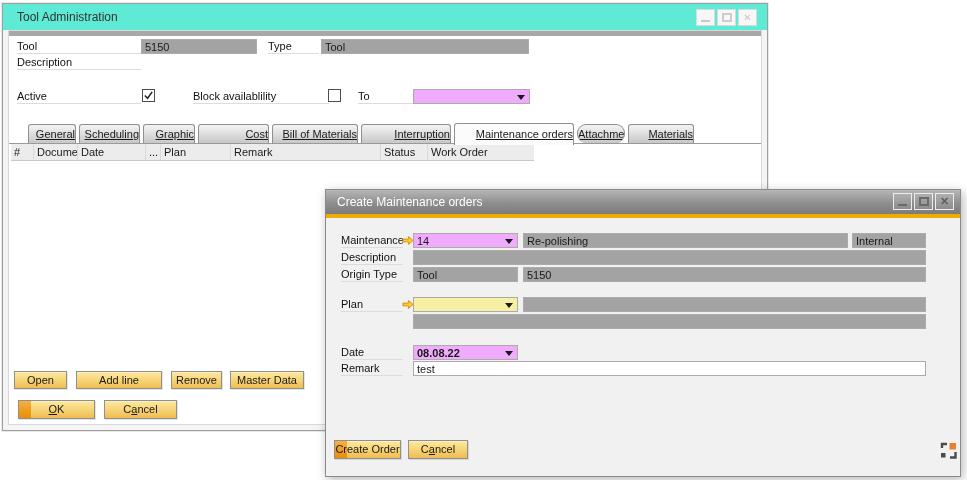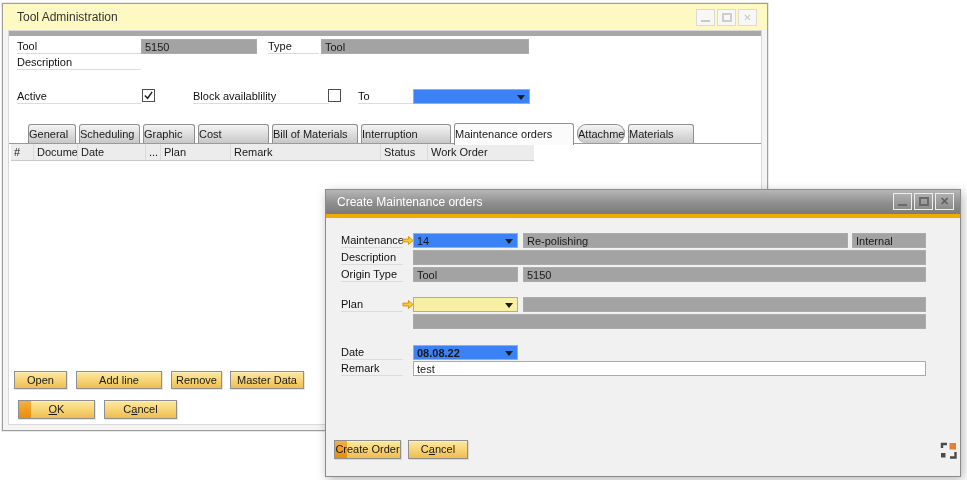--- a/index.html
+++ b/index.html
@@ -5,21 +5,21 @@
   * { margin:0; padding:0; box-sizing:border-box; }
   html,body { width:967px; height:480px; background:#fff; overflow:hidden;
     font-family:"Liberation Sans", sans-serif; font-size:11px; color:#1a1a1a; }
 
   
   .win { position:absolute; background:#F4F4F4; border:1px solid #9F9F9F; }
   .main-win { left:2px; top:3px; width:766px; height:428px; box-shadow:0 0 0 1px #E9E9E9; }
   .dlg-win  { left:325px; top:189px; width:636px; height:288px; z-index:10;
               border:1px solid #8A8A8A; box-shadow:2px 3px 10px rgba(0,0,0,.28); background:#F1F1F1; }
 
-  .main-titlebar { position:absolute; left:0; top:0; right:0; height:26px; background:#fef9c3; }
+  .main-titlebar { position:absolute; left:0; top:0; right:0; height:26px; background:#5eead4; }
   .main-title { position:absolute; left:14px; top:6px; font-size:12px; color:#333; }
   .winbtn { position:absolute; width:19px; height:17px; top:5px; border:1px solid #DADADA;
             background:#F7F7F7; color:#C6C6C6; text-align:center; line-height:15px; font-size:10px; }
   .winbtn .ln { position:absolute; left:4px; right:4px; bottom:3px; height:2px; background:#C9C9C9; }
   .winbtn .sq { position:absolute; left:4px; top:3px; width:10px; height:9px; border:2px solid #CDCDCD; }
 
   .dlg-titlebar { position:absolute; left:0; top:0; right:0; height:24px;
      background:linear-gradient(180deg,#B7B7B7 0%,#8E8E8E 55%,#7B7B7B 100%); }
   .dlg-title { position:absolute; left:11px; top:5px; font-size:12px; color:#fff; }
   .dwinbtn { position:absolute; width:19px; height:17px; top:3px; border:1px solid #EDEDED;
@@ -33,32 +33,32 @@
   .content { position:absolute; left:5px; right:5px; top:26px; bottom:5px;
              background:#fff; border:1px solid #D9D9D9; }
   .grey-bar { position:absolute; left:0; right:0; top:0; height:5px; background:#A8A8A8; }
 
   .lbl { position:absolute; height:14px; line-height:13px; border-bottom:1px solid #DCDCDC; color:#111; }
   .fld { position:absolute; height:15px; line-height:13px; padding:1px 3px; border:1px solid #ABABAB;
          background:#a3a3a3; white-space:nowrap; overflow:hidden; }
   .fld.white { background:#fff; }
   .fld.yellow { background:#F7EFA3; }
   .fld.tall { height:31px; }
-  .combo { position:absolute; height:15px; border:1px solid #ABABAB; background:#3b82f6;
+  .combo { position:absolute; height:15px; border:1px solid #ABABAB; background:#f0abfc;
            padding:1px 14px 1px 3px; line-height:12px; white-space:nowrap; overflow:hidden; }
   .combo.yellow { background:#F7EFA3; }
   .caret { position:absolute; right:4px; top:5px; width:0; height:0;
            border-left:4px solid transparent; border-right:4px solid transparent; border-top:5px solid #1a1a1a; }
   .chk { position:absolute; width:13px; height:13px; background:#fff; border:1px solid #4E4E4E; }
 
   
   .tabstrip { position:absolute; left:19px; top:91px; height:21px; display:flex; gap:3px; align-items:flex-end; z-index:2; }
   .tab { height:19px; border:1px solid #909090; border-bottom:none; border-radius:3px 3px 0 0;
-         background:linear-gradient(180deg,#F4F4F4,#C7C7C7); text-align:left; line-height:18px;
-         overflow:hidden; white-space:nowrap; }
+         background:linear-gradient(180deg,#F4F4F4,#C7C7C7); text-align:right; line-height:18px;
+         overflow:hidden; white-space:nowrap;text-decoration:underline; }
   .tab.active { height:22px; margin-bottom:-2px; background:#FBFBFB; line-height:21px; z-index:3; position:relative; }
 
   .hdr-line { position:absolute; left:0; right:0; top:112px; border-top:1px solid #9A9A9A; }
   .thead { position:absolute; left:2px; top:113px; width:523px; height:17px; background:#ECECEC;
            border-bottom:1px solid #C9C9C9; display:flex; z-index:1; }
   .th { height:100%; line-height:16px; padding-left:3px; border-right:1px solid #DADADA;
         overflow:hidden; white-space:nowrap; }
 
   
   .btn { position:absolute; height:18px; border:1px solid #8F8F8F; text-align:center; line-height:16px;

